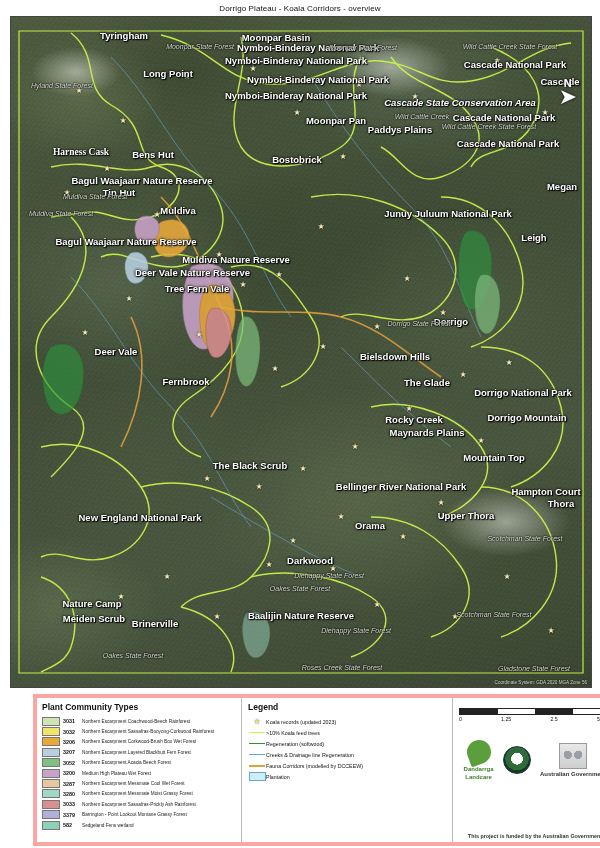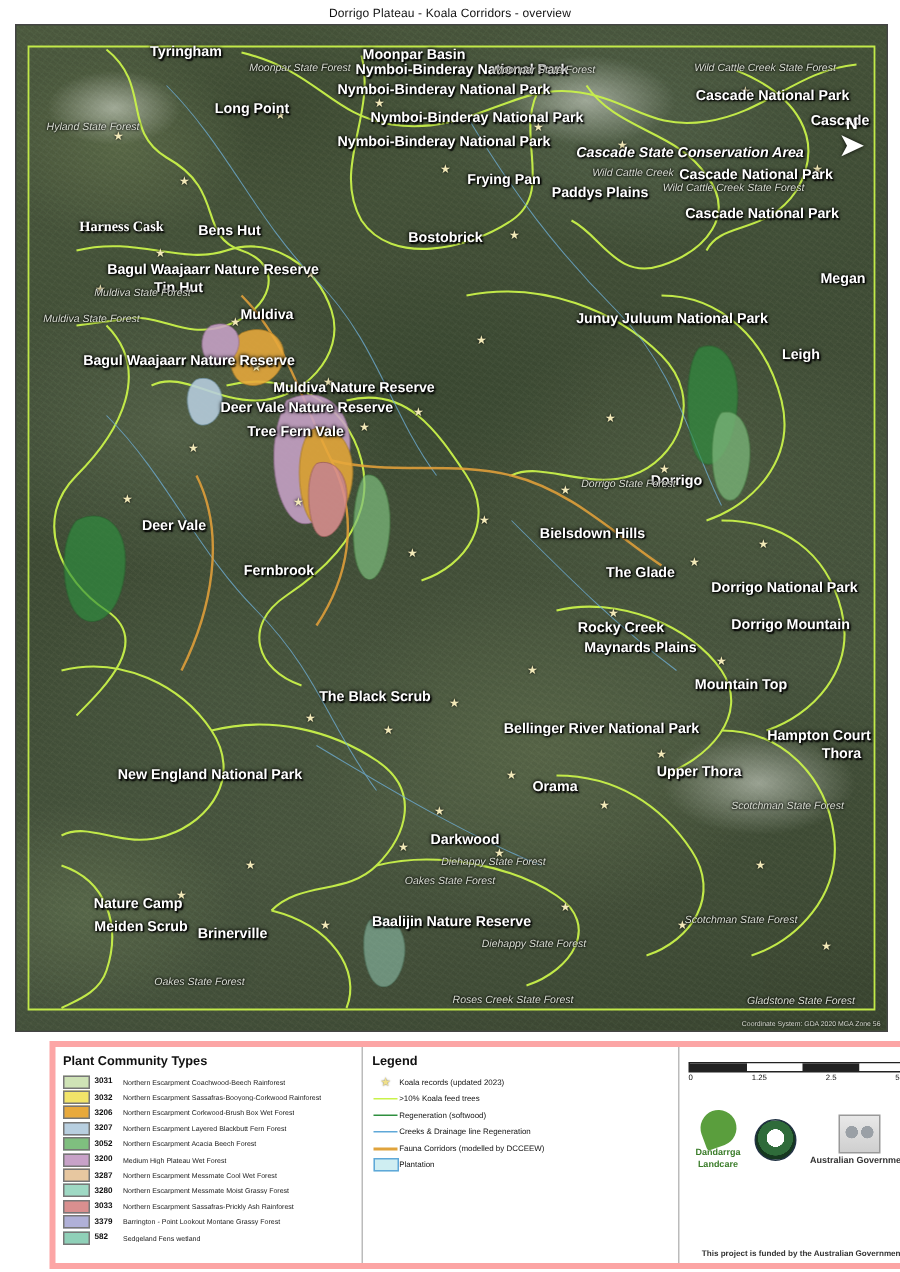--- a/index.html
+++ b/index.html
@@ -272,34 +272,34 @@
         <span class="lbl big" style="left: 297px; top: 30px;">Nymboi-Binderay National Park</span>
         <span class="lbl big" style="left: 285px; top: 43px;">Nymboi-Binderay National Park</span>
         <span class="lbl big" style="left: 307px; top: 62px;">Nymboi-Binderay National Park</span>
         <span class="lbl big" style="left: 285px; top: 78px;">Nymboi-Binderay National Park</span>
         <span class="lbl big" style="left: 157px; top: 56px;">Long Point</span>
         <span class="lbl big" style="left: 504px; top: 47px;">Cascade National Park</span>
         <span class="lbl big" style="left: 549px; top: 64px;">Cascade</span>
         <span class="lbl big" style="left: 449px; top: 85px; font-style: italic;">Cascade State Conservation Area</span>
         <span class="lbl big" style="left: 493px; top: 100px;">Cascade National Park</span>
         <span class="lbl big" style="left: 497px; top: 126px;">Cascade National Park</span>
-        <span class="lbl big" style="left: 325px; top: 103px;">Frying Pan</span>
+        <span class="lbl big" style="left: 325px; top: 103px;">Moonpar Pan</span>
         <span class="lbl big" style="left: 389px; top: 112px;">Paddys Plains</span>
         <span class="lbl big" style="left: 70px; top: 135px; font-family: Liberation Serif, serif;">Harness Cask</span>
         <span class="lbl big" style="left: 142px; top: 137px;">Bens Hut</span>
         <span class="lbl big" style="left: 286px; top: 142px;">Bostobrick</span>
         <span class="lbl big" style="left: 551px; top: 169px;">Megan</span>
         <span class="lbl big" style="left: 131px; top: 163px;">Bagul Waajaarr Nature Reserve</span>
         <span class="lbl big" style="left: 108px; top: 175px;">Tin Hut</span>
         <span class="lbl big" style="left: 167px; top: 193px;">Muldiva</span>
         <span class="lbl big" style="left: 225px; top: 210px; margin-top: 32px;">Muldiva Nature Reserve</span>
         <span class="lbl big" style="left: 437px; top: 196px;">Junuy Juluum National Park</span>
         <span class="lbl big" style="left: 115px; top: 224px;">Bagul Waajaarr Nature Reserve</span>
         <span class="lbl big" style="left: 523px; top: 220px;">Leigh</span>
-        <span class="lbl big" style="left: 172px; top: 255px; padding-left: 43px;">Deer Vale Nature Reserve</span>
+        <span class="lbl big" style="left: 160px; top: 255px; padding-left: 43px;">Deer Vale Nature Reserve</span>
         <span class="lbl big" style="left: 186px; top: 271px;">Tree Fern Vale</span>
         <span class="lbl big" style="left: 440px; top: 304px;">Dorrigo</span>
         <span class="lbl big" style="left: 105px; top: 334px;">Deer Vale</span>
         <span class="lbl big" style="left: 384px; top: 339px;">Bielsdown Hills</span>
         <span class="lbl big" style="left: 175px; top: 364px;">Fernbrook</span>
         <span class="lbl big" style="left: 416px; top: 365px;">The Glade</span>
         <span class="lbl big" style="left: 512px; top: 375px;">Dorrigo National Park</span>
         <span class="lbl big" style="left: 516px; top: 400px;">Dorrigo Mountain</span>
         <span class="lbl big" style="left: 403px; top: 402px;">Rocky Creek</span>
         <span class="lbl big" style="left: 416px; top: 415px;">Maynards Plains</span>

